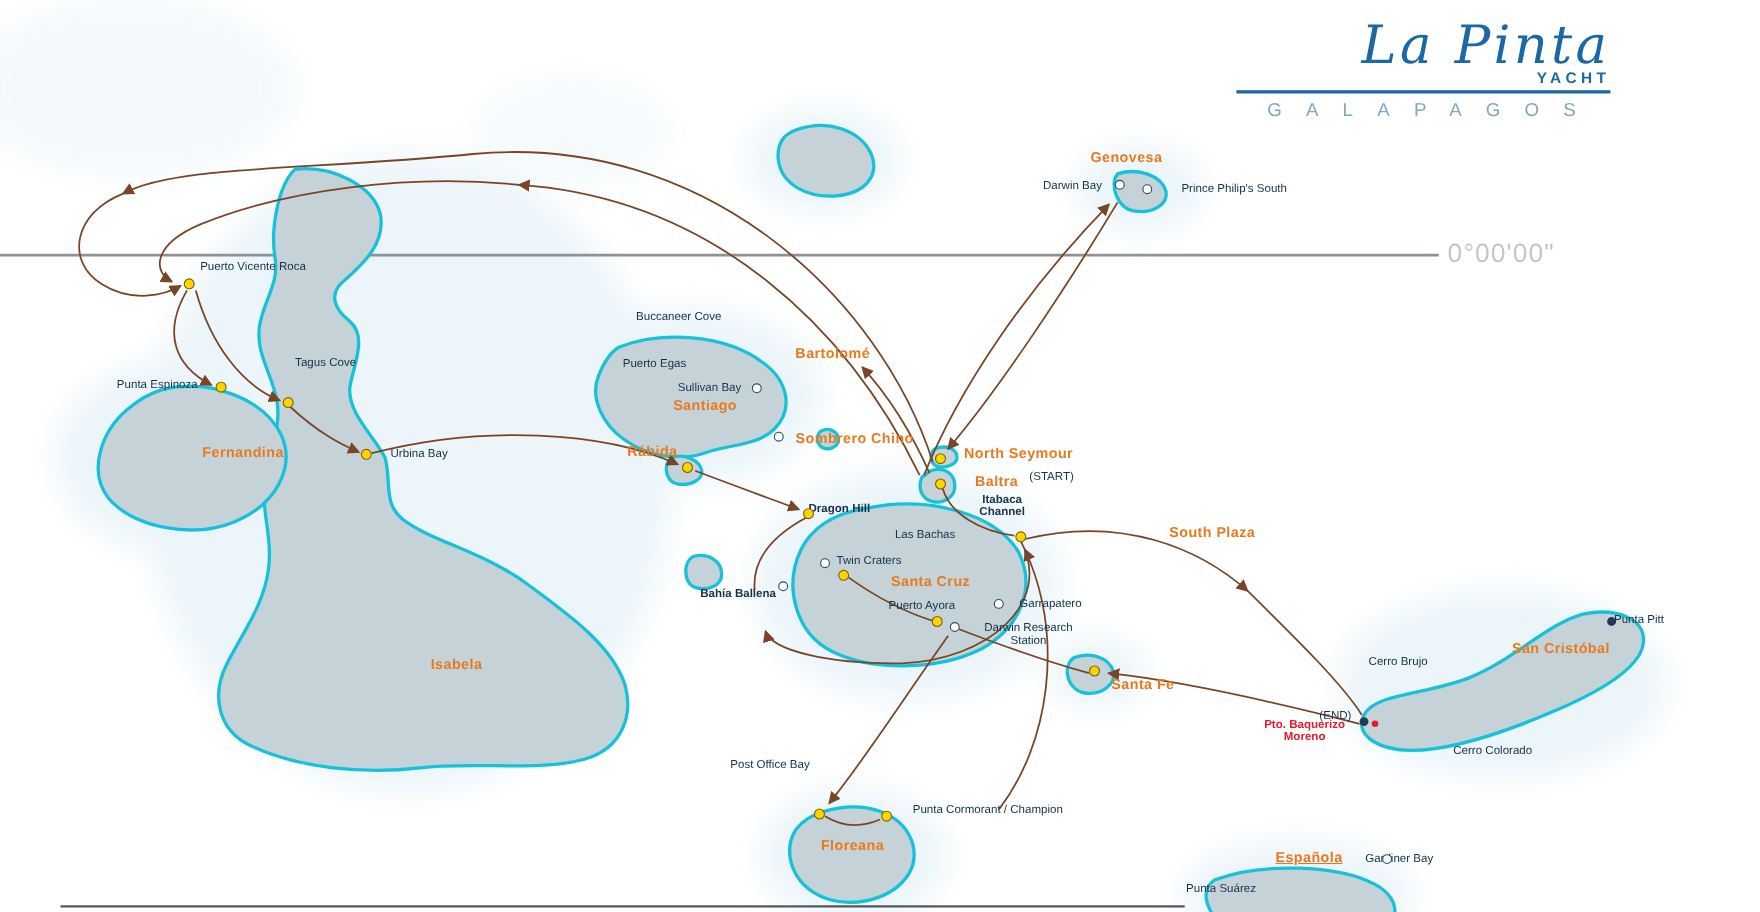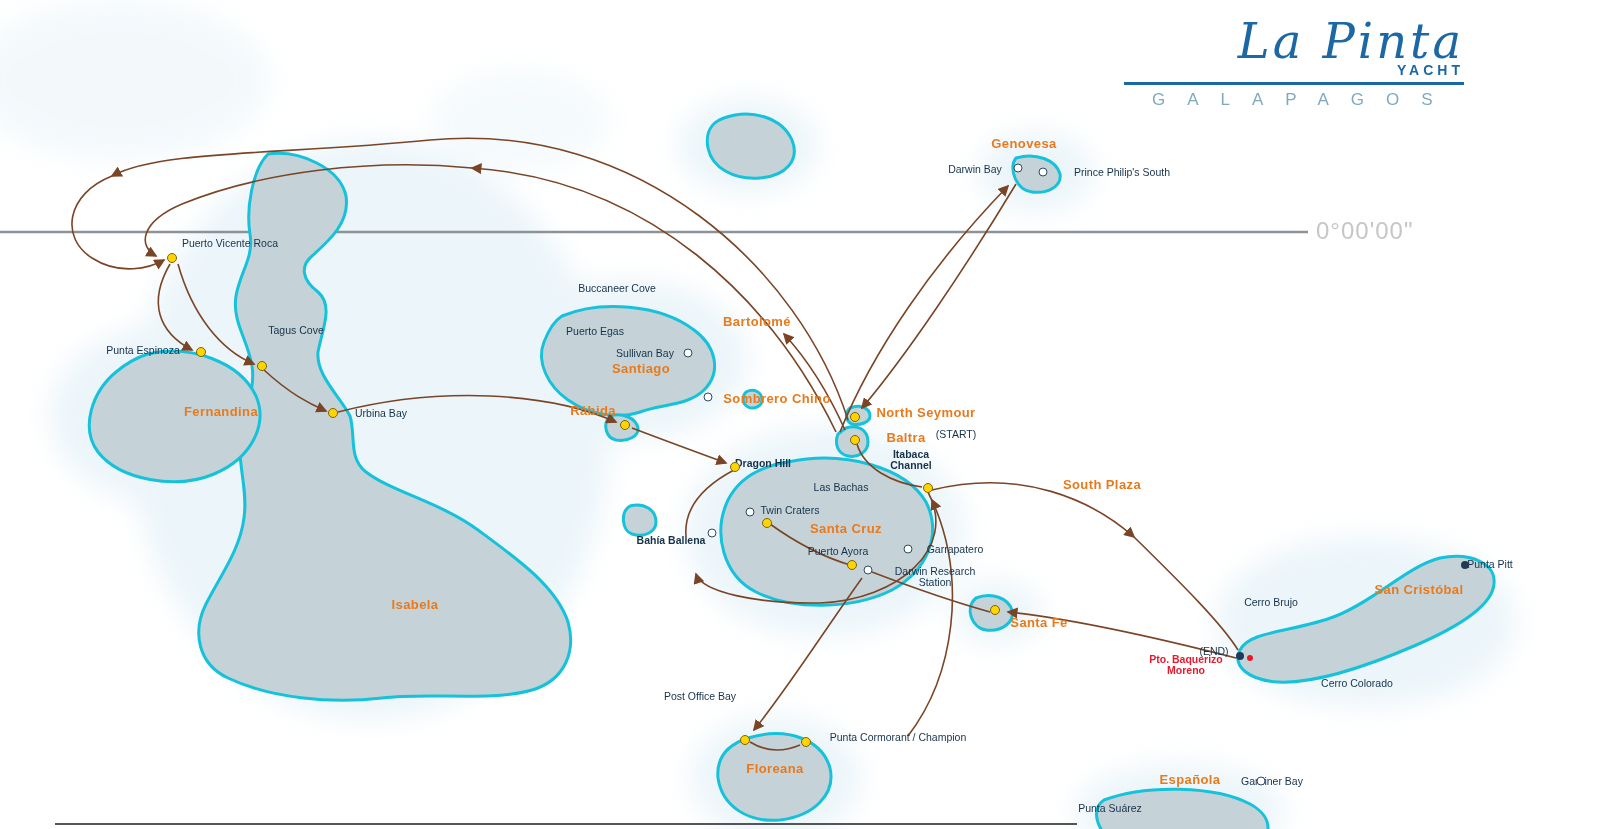--- a/index.html
+++ b/index.html
@@ -131,21 +131,21 @@
       <div class="island-label" style="left: 593px; top: 410px;">Rábida</div>
       <div class="island-label" style="left: 757px; top: 321px;">Bartolomé</div>
       <div class="island-label" style="left: 777px; top: 398px;">Sombrero Chino</div>
       <div class="island-label" style="left: 926px; top: 412px;">North Seymour</div>
       <div class="island-label" style="left: 906px; top: 437px;">Baltra</div>
       <div class="island-label" style="left: 846px; top: 528px;">Santa Cruz</div>
       <div class="island-label" style="left: 1102px; top: 484px;">South Plaza</div>
       <div class="island-label" style="left: 1039px; top: 622px;">Santa Fe</div>
       <div class="island-label" style="left: 775px; top: 768px;">Floreana</div>
       <div class="island-label" style="left: 1419px; top: 589px;">San Cristóbal</div>
-      <div class="island-label" style="left: 1190px; top: 779px;">Española</div>
+      <div class="island-label" style="left: 1190px; top: 779px; text-decoration: underline;">Española</div>
       <div class="site-label" style="left: 230px; top: 243px;">Puerto Vicente Roca</div>
       <div class="site-label" style="left: 296px; top: 330px;">Tagus Cove</div>
       <div class="site-label" style="left: 143px; top: 350px;">Punta Espinoza</div>
       <div class="site-label" style="left: 381px; top: 413px;">Urbina Bay</div>
       <div class="site-label" style="left: 617px; top: 288px;">Buccaneer Cove</div>
       <div class="site-label" style="left: 595px; top: 331px;">Puerto Egas</div>
       <div class="site-label" style="left: 645px; top: 353px;">Sullivan Bay</div>
       <div class="site-label" style="left: 975px; top: 169px;">Darwin Bay</div>
       <div class="site-label" style="left: 1122px; top: 172px;">Prince Philip's South</div>
       <div class="site-label" style="left: 956px; top: 434px;">(START)</div>

